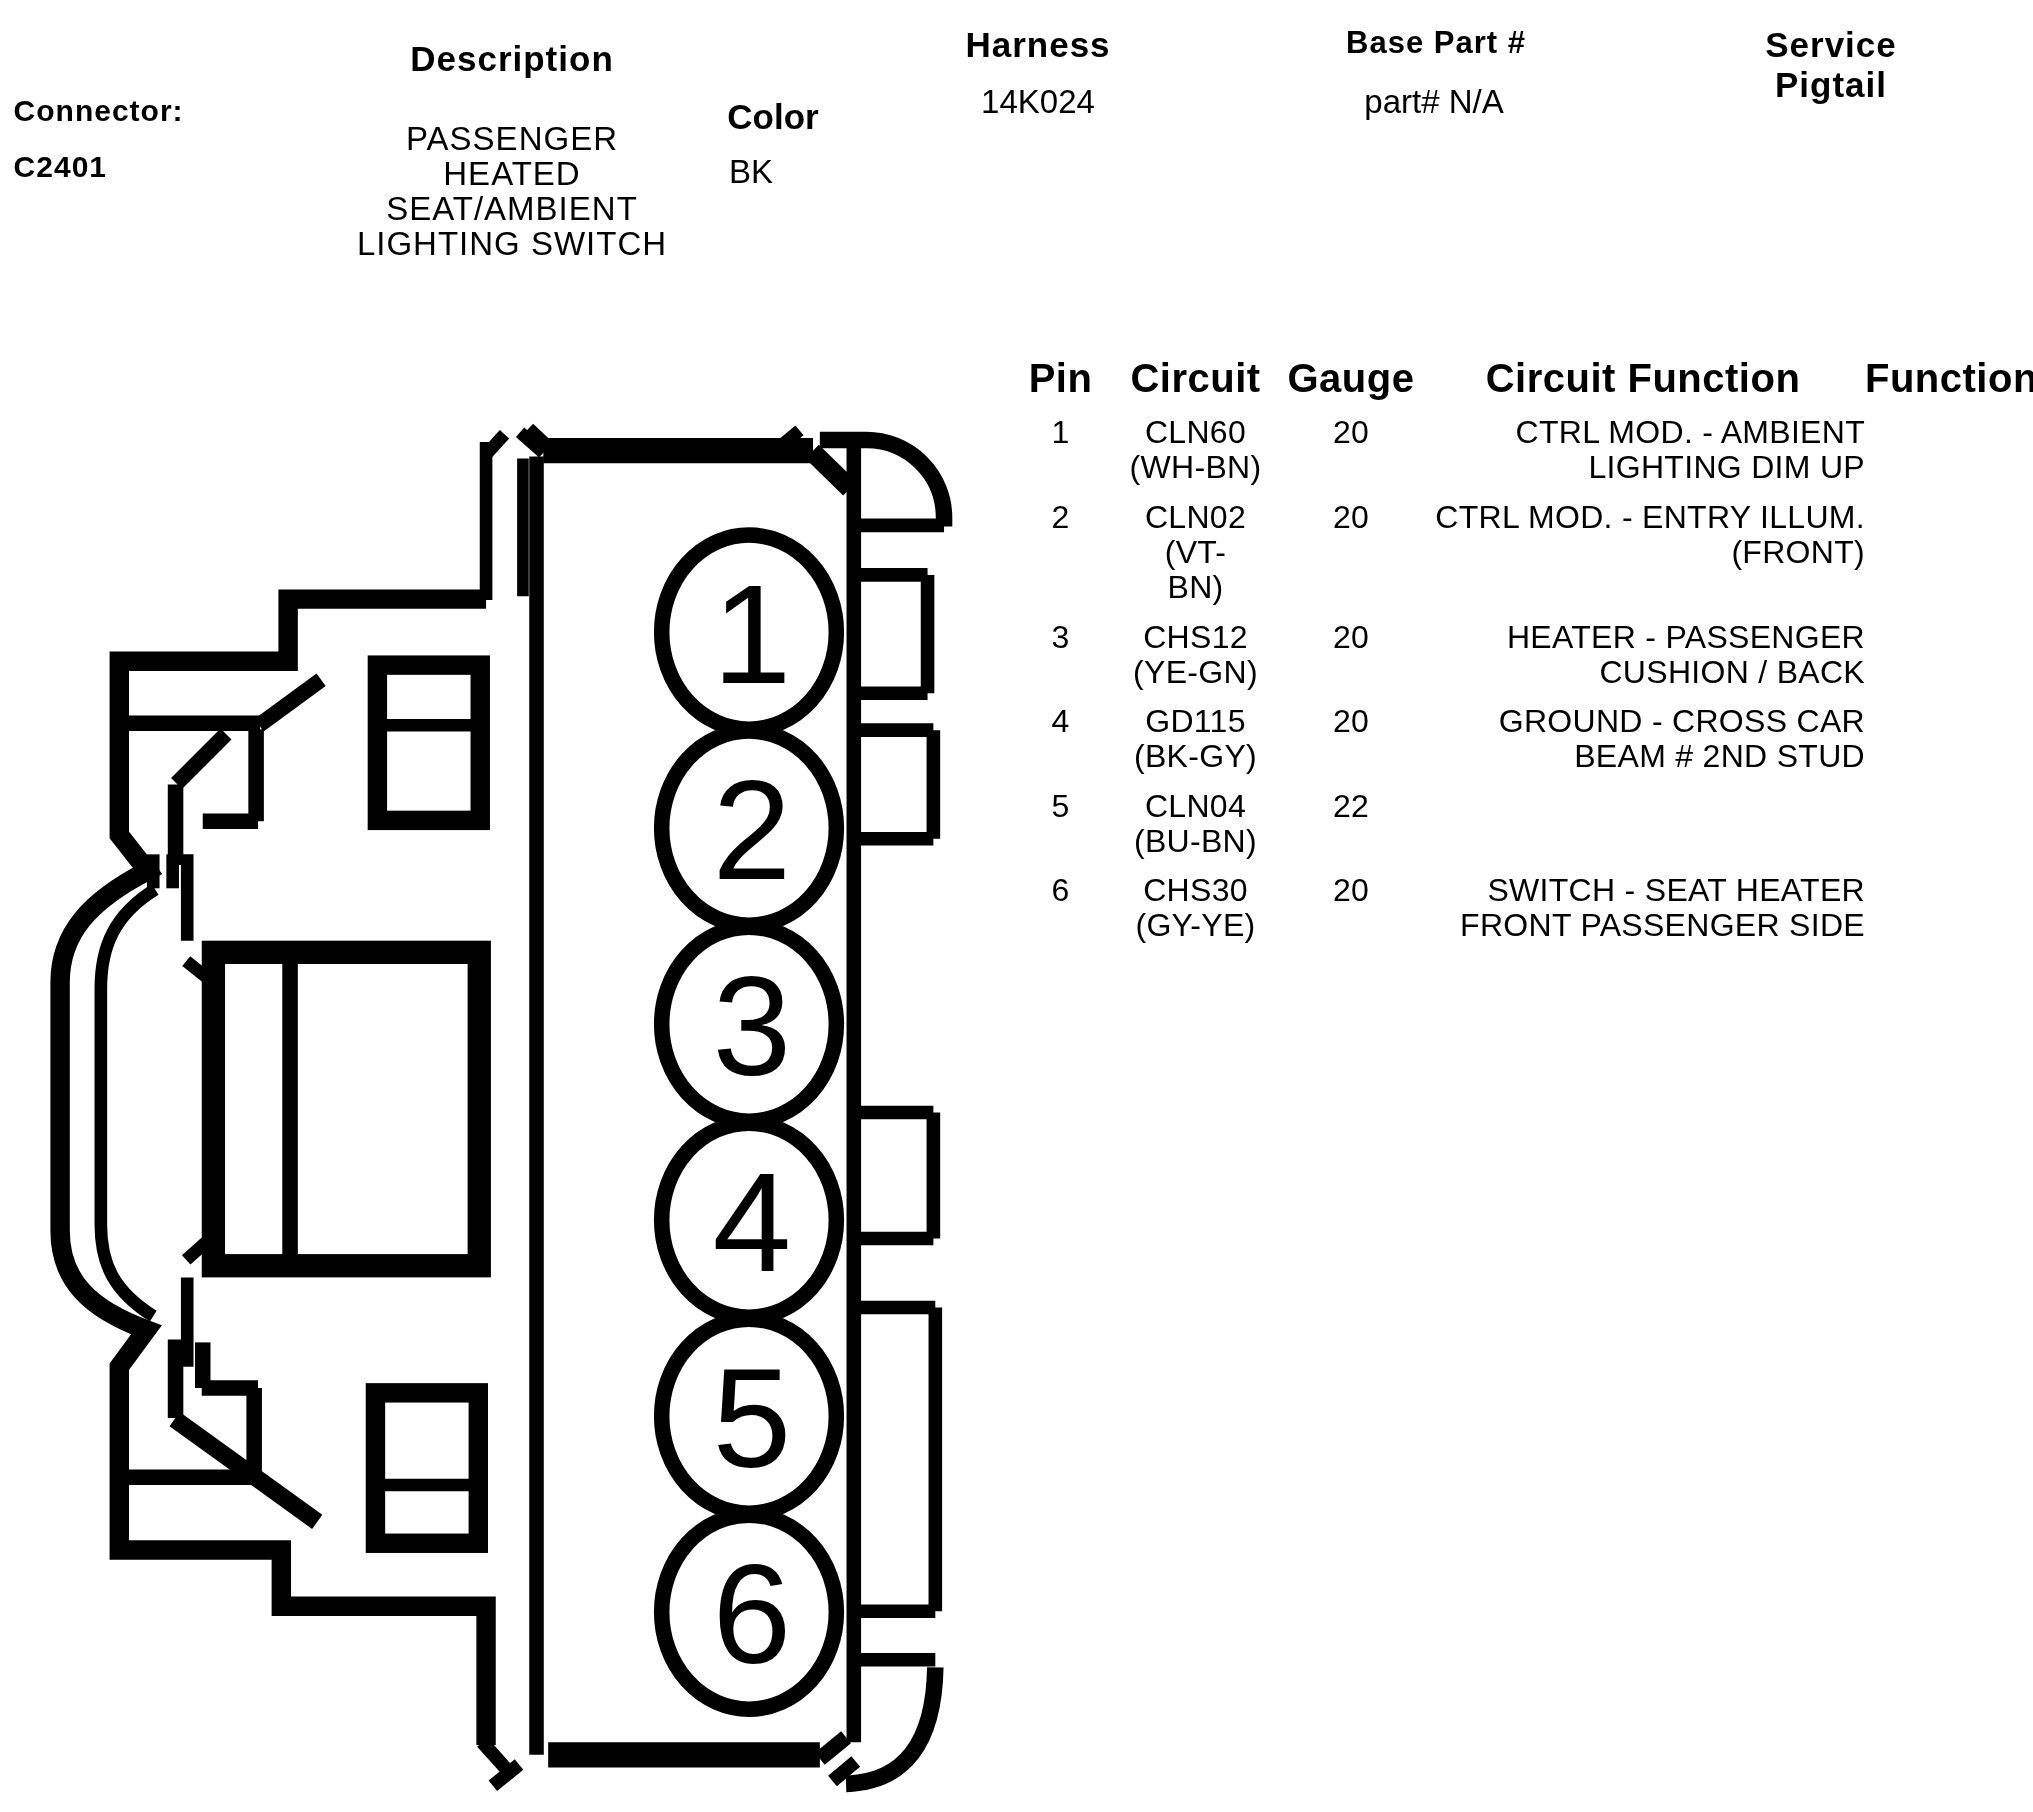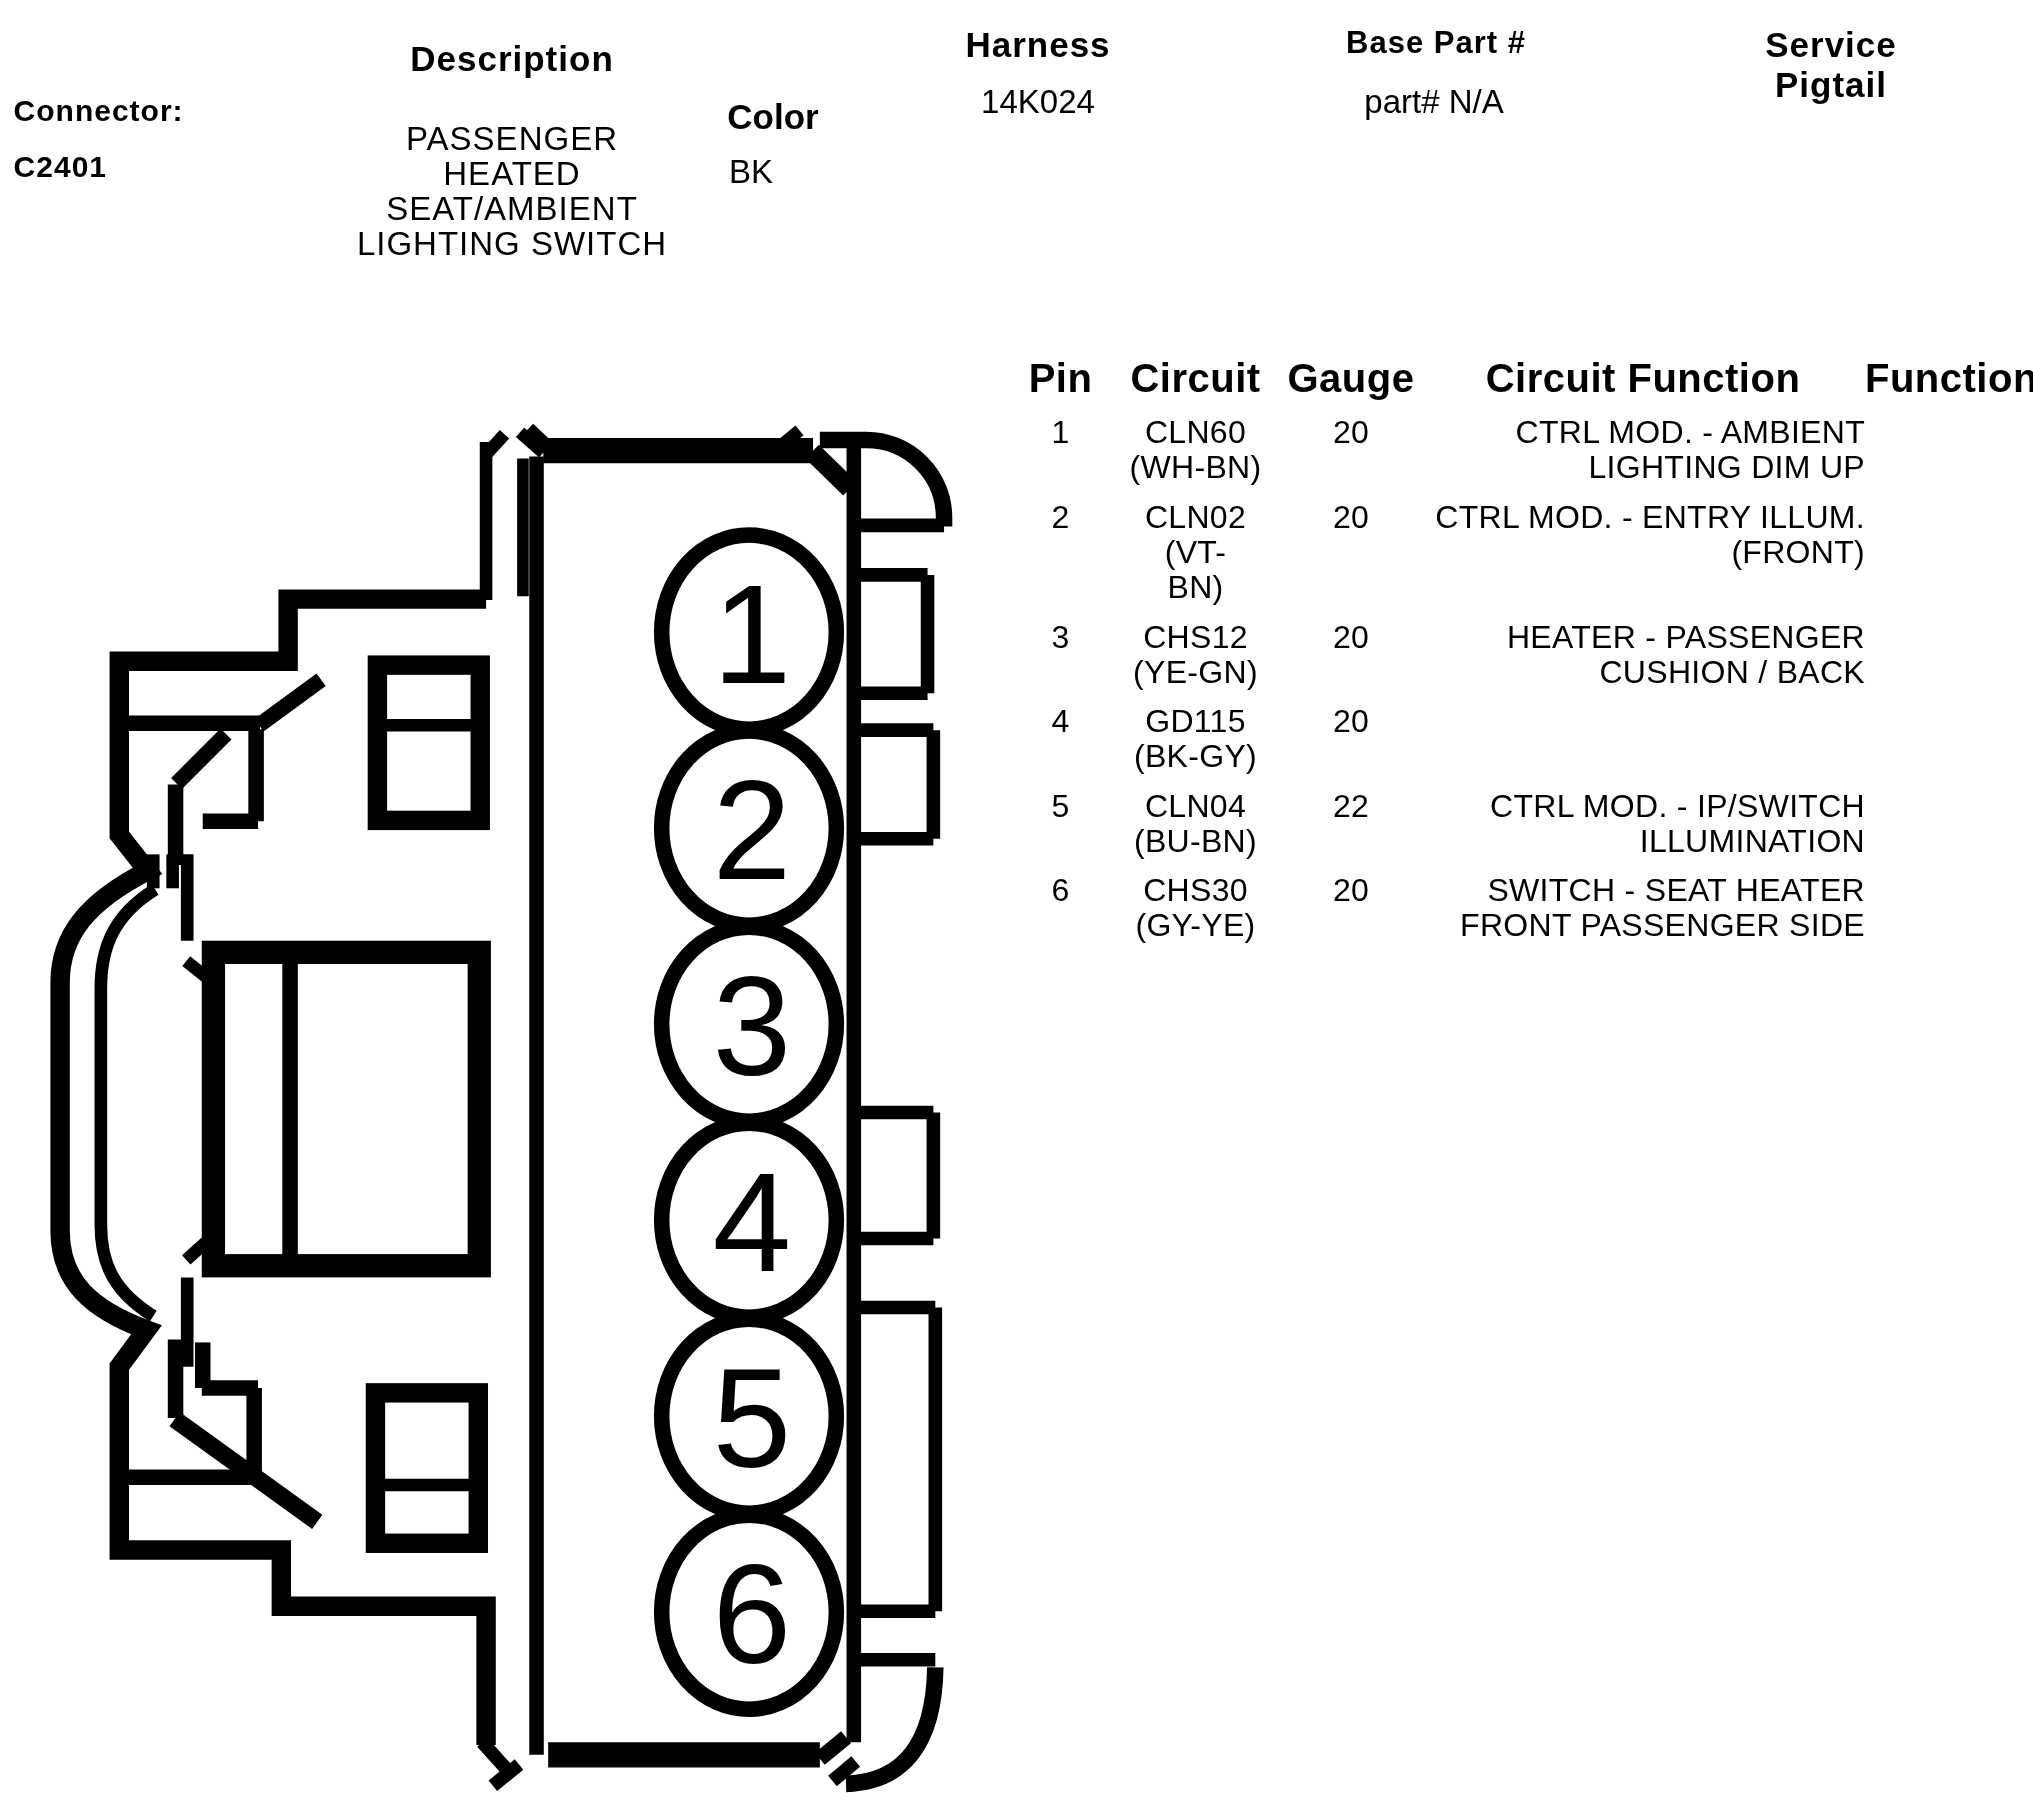--- a/index.html
+++ b/index.html
@@ -107,30 +107,30 @@
     <div class="c-function pre">HEATER - PASSENGER
 CUSHION / BACK</div>
     <div class="c-qualifier pre"></div>
   </div>
 
   <div class="trow data-row">
     <div class="c-pin pre">4</div>
     <div class="c-circuit pre">GD115
 (BK-GY)</div>
     <div class="c-gauge pre">20</div>
+    <div class="c-function pre">GROUND - CROSS CAR
+BEAM # 2ND STUD</div>
     <div class="c-qualifier pre"></div>
   </div>
 
   <div class="trow data-row">
     <div class="c-pin pre">5</div>
     <div class="c-circuit pre">CLN04
 (BU-BN)</div>
     <div class="c-gauge pre">22</div>
-    <div class="c-function pre">CTRL MOD. - IP/SWITCH
-ILLUMINATION</div>
     <div class="c-qualifier pre"></div>
   </div>
 
   <div class="trow data-row">
     <div class="c-pin pre">6</div>
     <div class="c-circuit pre">CHS30
 (GY-YE)</div>
     <div class="c-gauge pre">20</div>
     <div class="c-function pre">SWITCH - SEAT HEATER
 FRONT PASSENGER SIDE</div>

